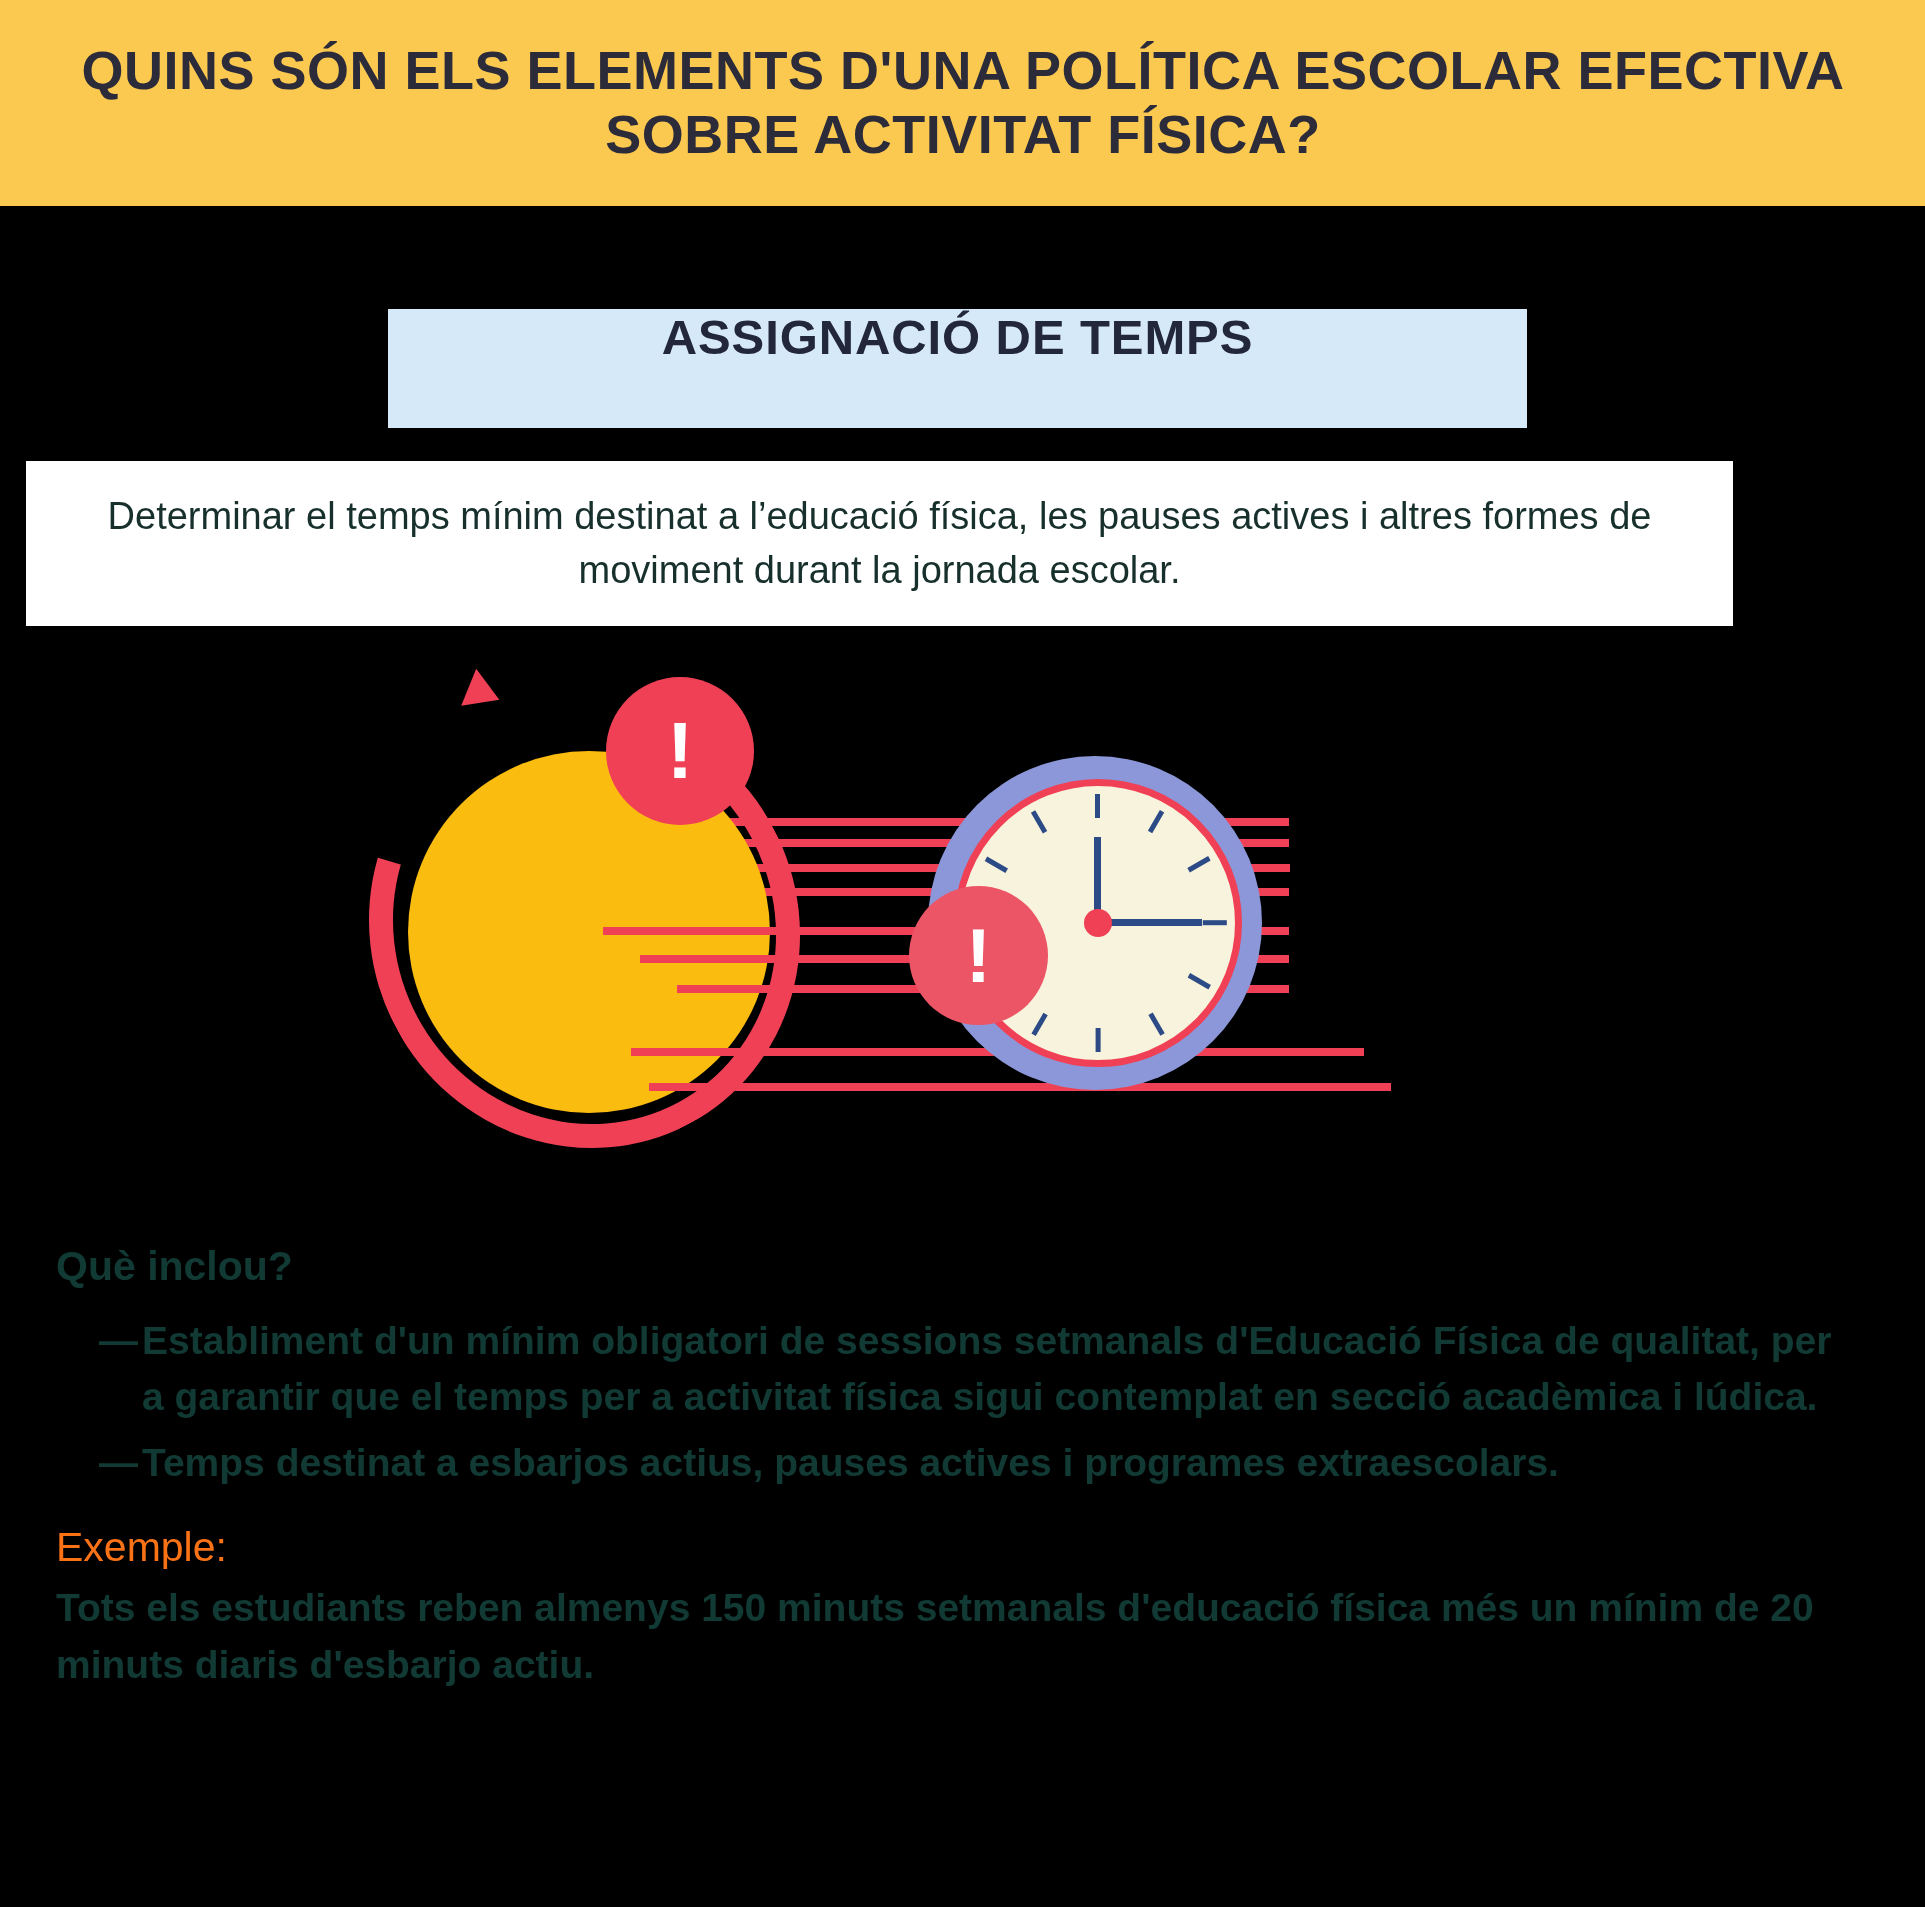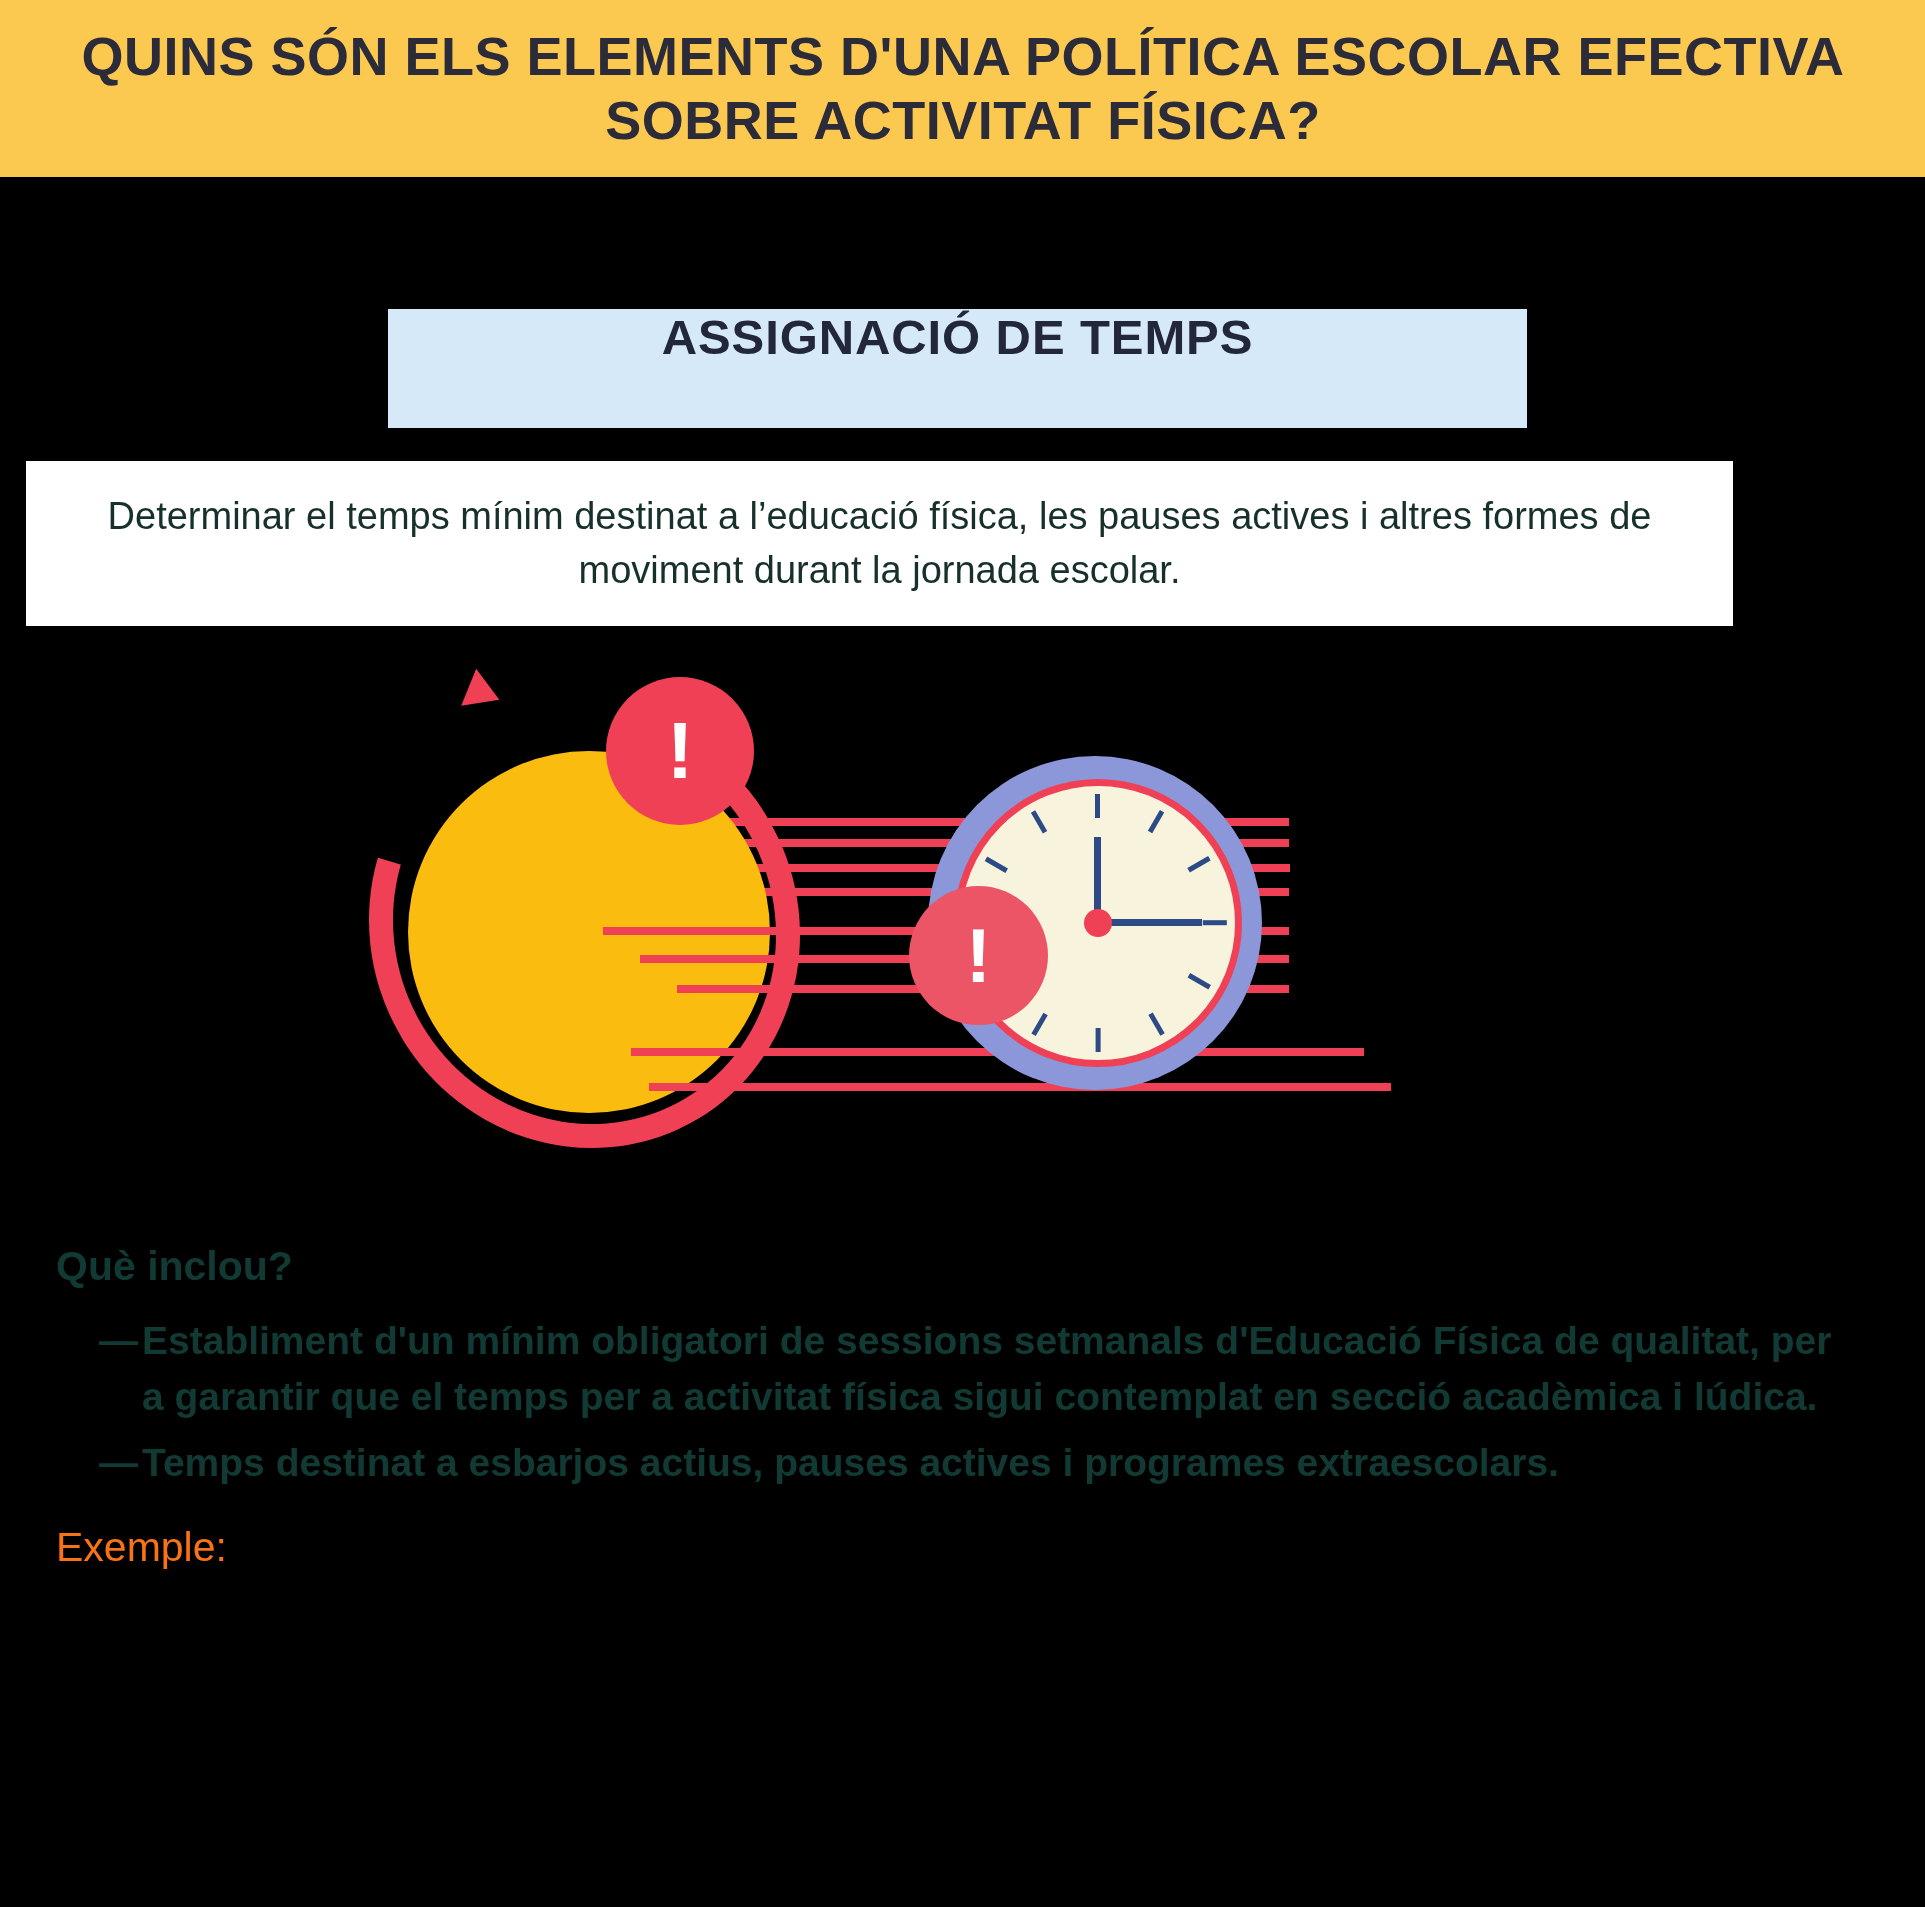--- a/index.html
+++ b/index.html
@@ -14,21 +14,21 @@
     font-family: "Liberation Sans", sans-serif;
     overflow: hidden;
   }
 
   
   .header-banner {
     position: absolute;
     left: 0;
     top: 0;
     width: 1926px;
-    height: 177px;
+    height: 206px;
     background: #FBC850;
     display: flex;
     align-items: center;
     justify-content: center;
     box-sizing: border-box;
     padding: 0 56px;
   }
   .header-title {
     color: #2B2B3A;
     font-size: 54px;
@@ -323,14 +323,15 @@
   </div>
 </div>
 
 <div class="bottom-block">
   <div class="dark-heading">Què inclou?</div>
   <ul class="dark-list">
     <li>Establiment d'un mínim obligatori de sessions setmanals d'Educació Física de qualitat, per a garantir que el temps per a activitat física sigui contemplat en secció acadèmica i lúdica.</li>
     <li>Temps destinat a esbarjos actius, pauses actives i programes extraescolars.</li>
   </ul>
   <div class="dark-sub-label">Exemple:</div>
+  <p class="dark-para">Tots els estudiants reben almenys 150 minuts setmanals d'educació física més un mínim de 20 minuts diaris d'esbarjo actiu.</p>
 </div>
 
 
 </body></html>

